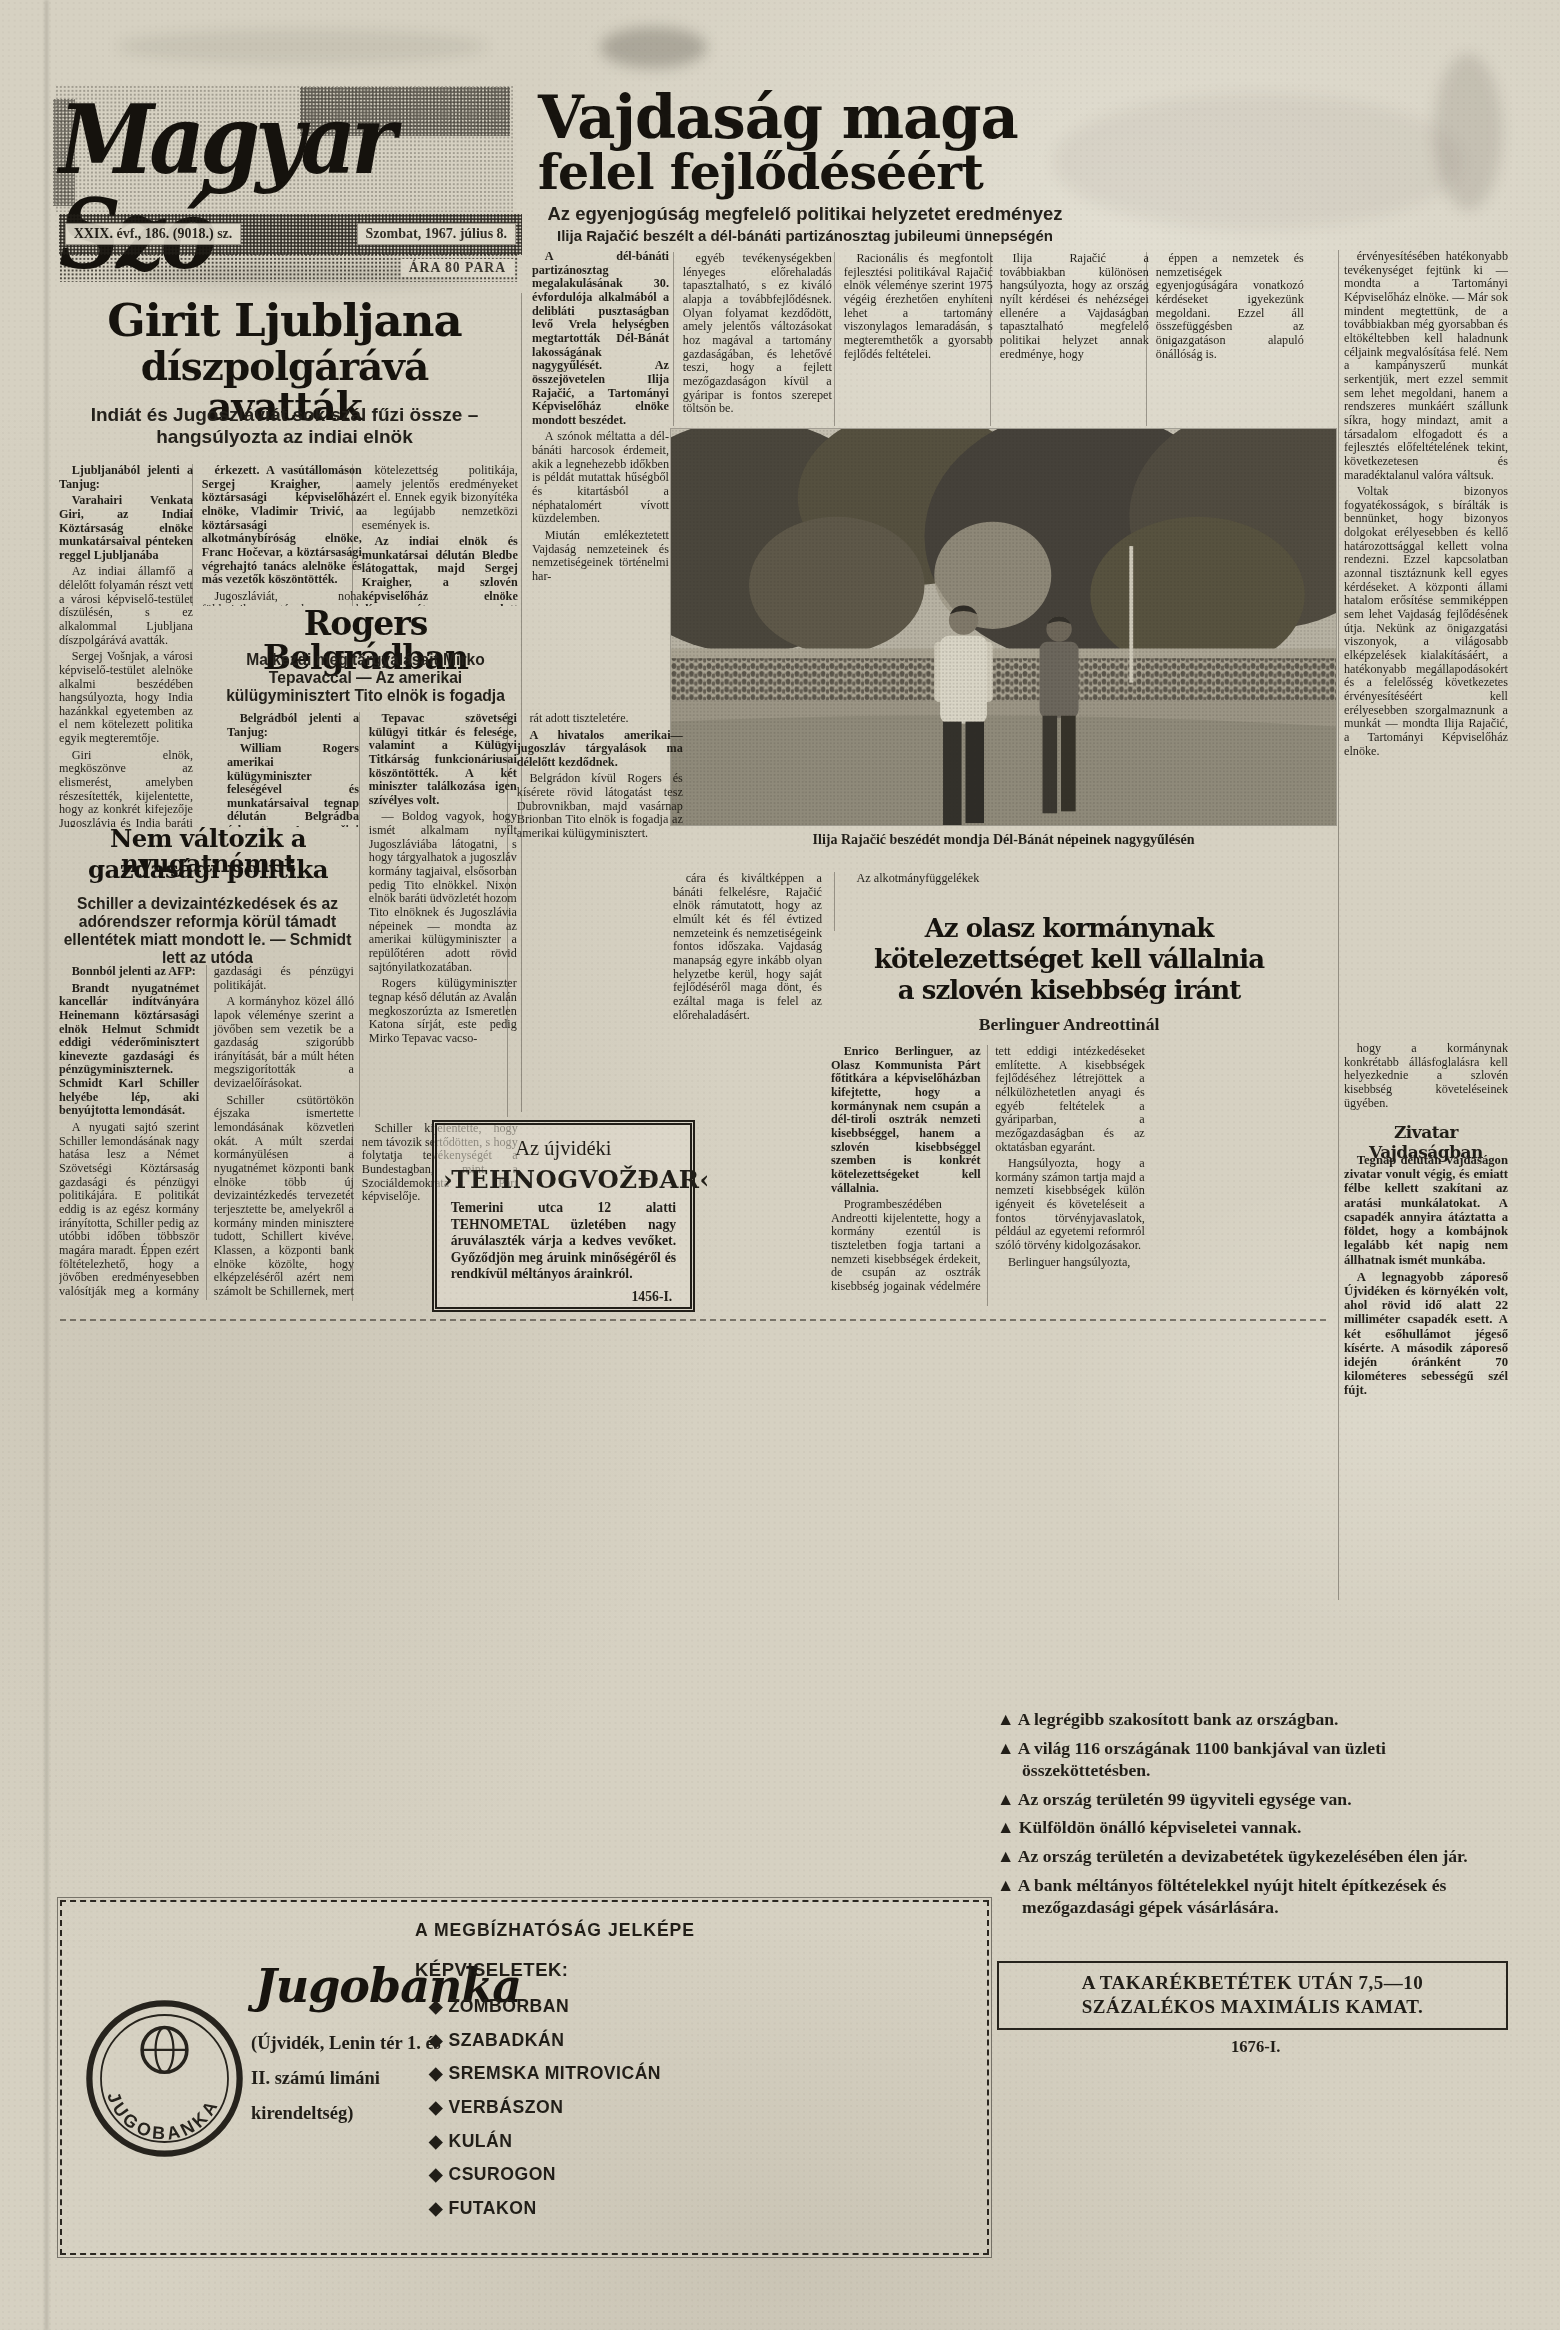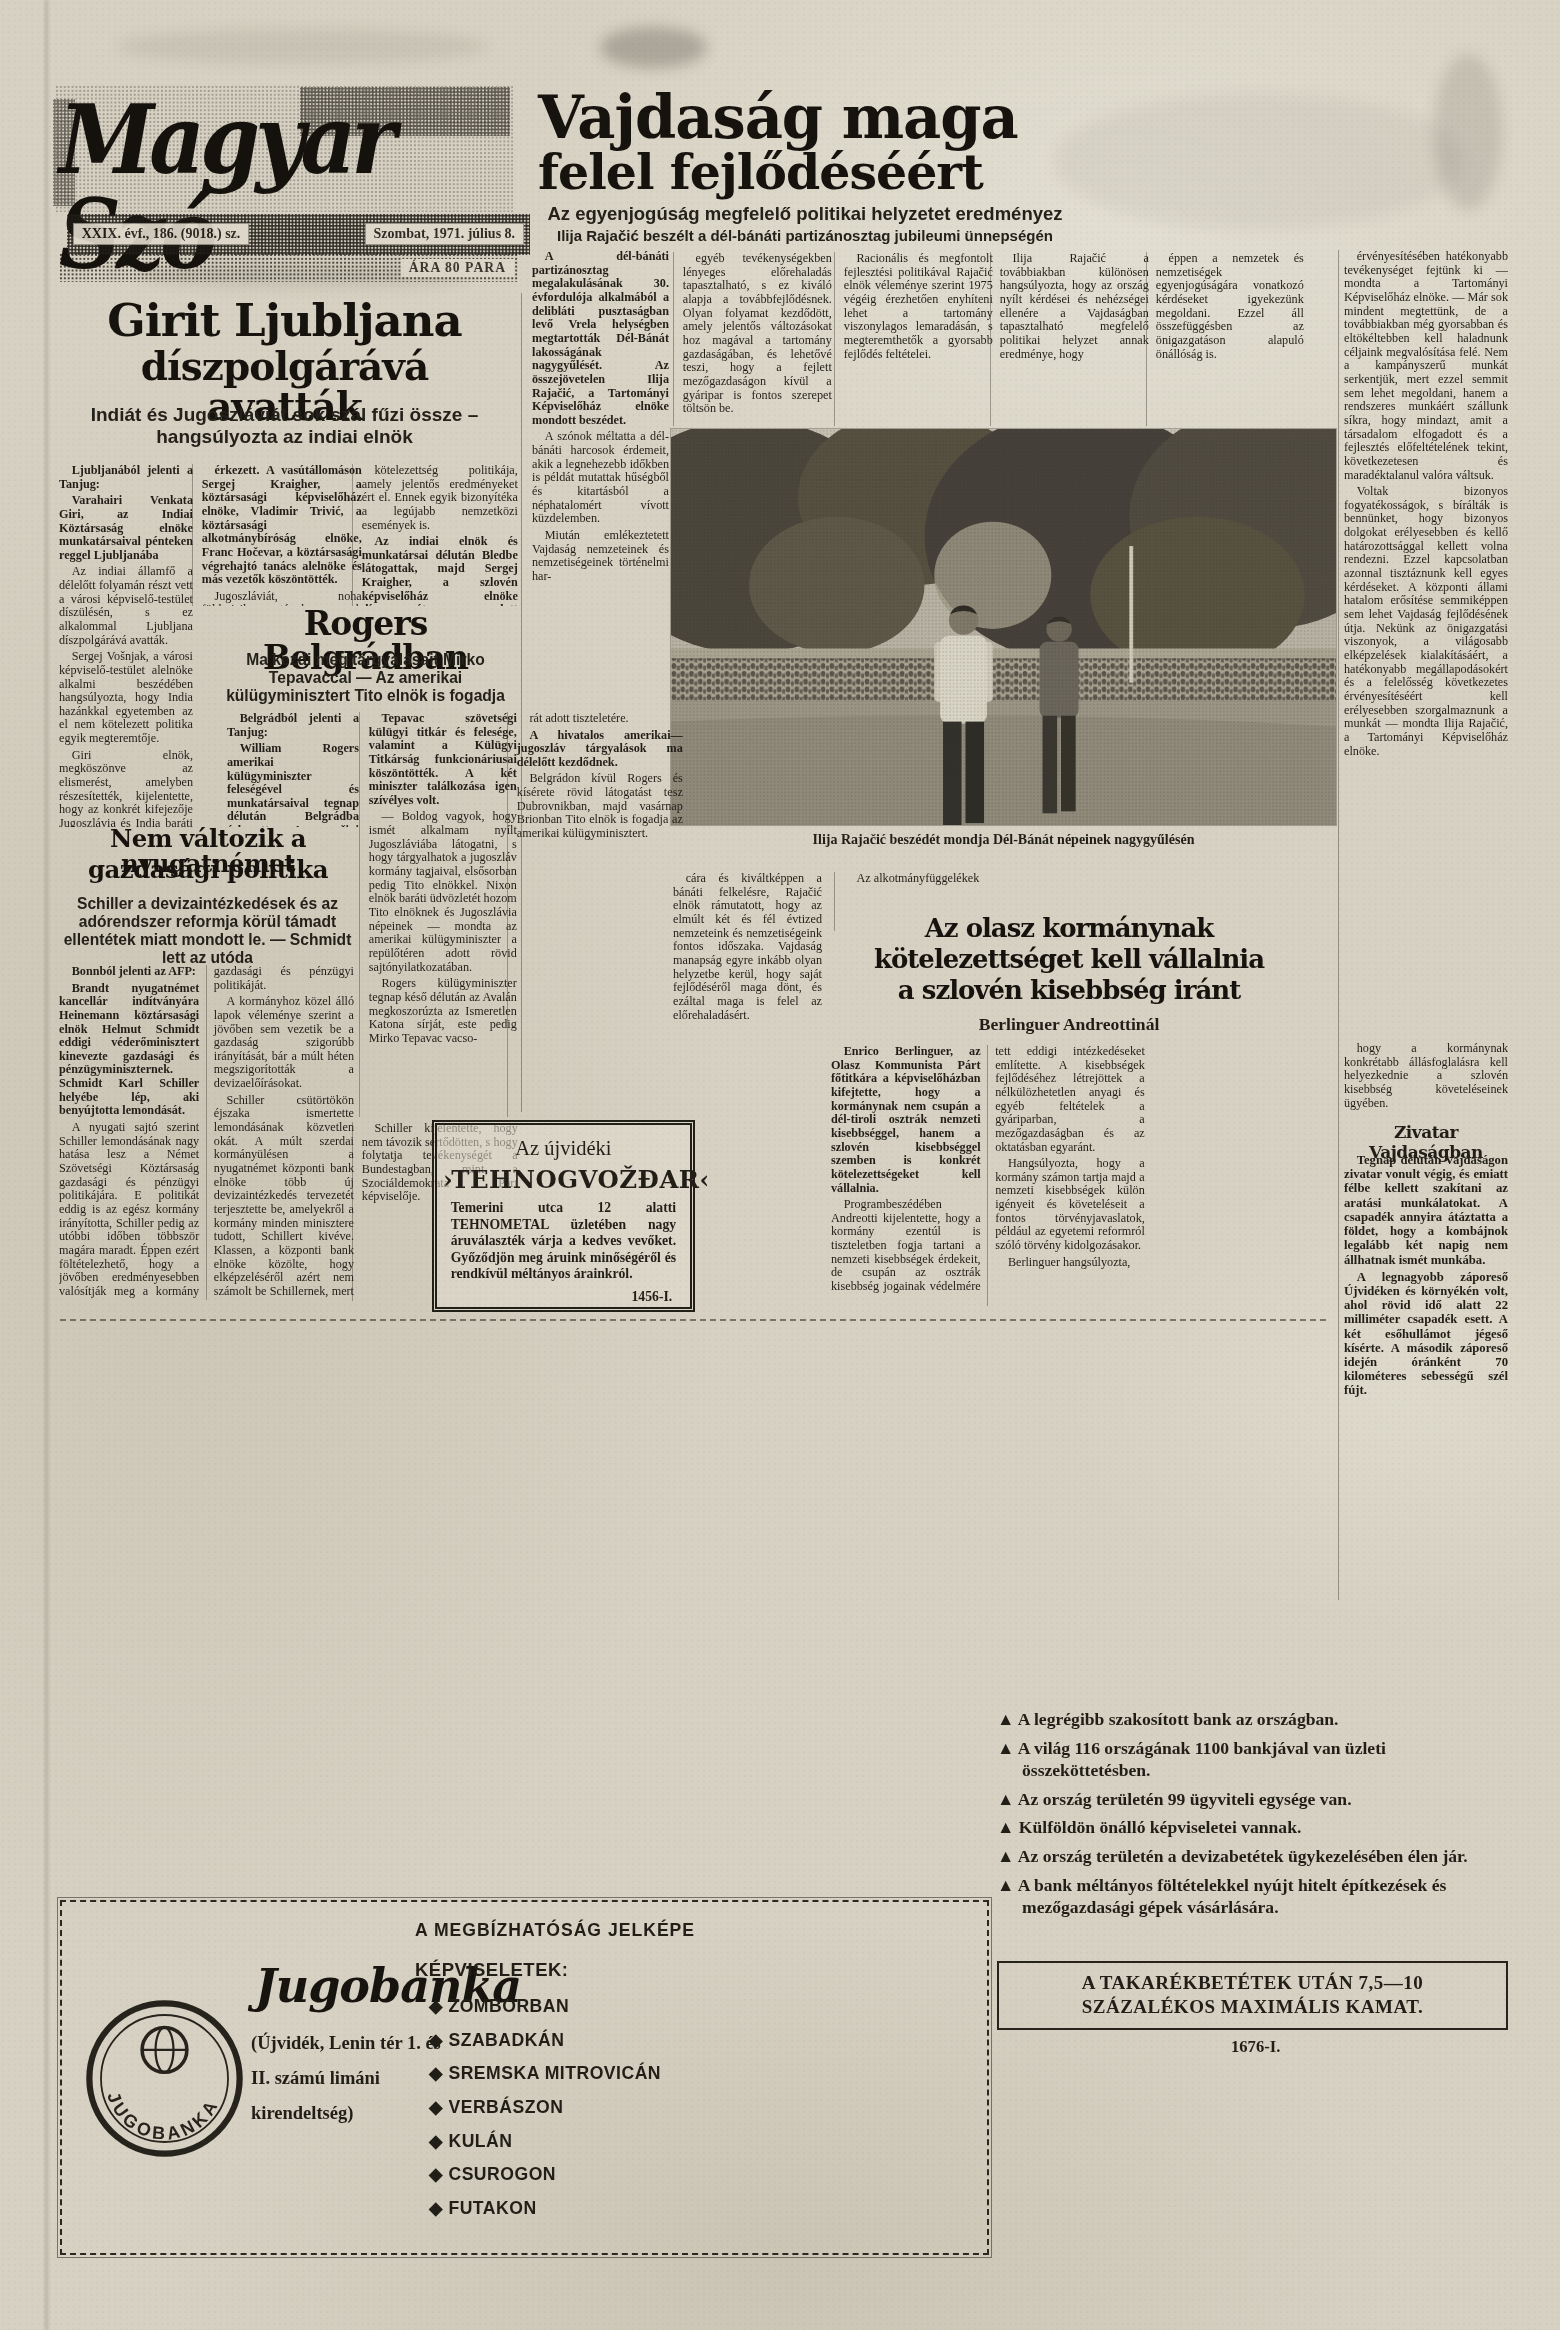--- a/index.html
+++ b/index.html
@@ -85,23 +85,23 @@
   <div class="abs smudge" style="left:1434px;top:54px;width:68px;height:156px;background:rgba(40,36,28,.12);"></div>
   <div class="abs smudge" style="left:1053px;top:93px;width:410px;height:137px;background:rgba(50,45,35,.05);"></div>
   <div class="abs smudge" style="left:137px;top:265px;width:332px;height:21.5px;background:rgba(40,36,28,.10);"></div>
   <div class="abs" style="left:45px;top:0;width:2.9px;height:2331px;background:rgba(50,45,38,.18);filter:blur(1.5px);"></div>
 
   <header class="abs masthead" style="left:59px;top:93px;width:451px;height:191px;">
     <div class="abs halftone" style="left:-3.9px;top:-7.8px;width:458px;height:127px;opacity:.32;"></div>
     <div class="abs halftone dark" style="right:0;top:-5.9px;width:210px;height:49px;opacity:.65;"></div>
     <div class="abs halftone dark" style="left:-5.9px;top:5.9px;width:21.5px;height:107px;opacity:.55;"></div>
     <h1 class="mast-title" style="margin:0;">Magyar Szó</h1>
-    <div class="abs issue-strip halftone dark" style="left:8px;top:121px;width:451px;height:33px;opacity:.92;">
+    <div class="abs issue-strip halftone dark" style="left:0;top:121px;width:451px;height:33px;opacity:.92;">
       <span class="issue-box">XXIX. évf., 186. (9018.) sz.</span>
-      <span class="issue-box">Szombat, 1971. július 8.</span>
+      <span class="issue-box">Szombat, 1967. július 8.</span>
     </div>
     <div class="abs price-row halftone" style="left:0;top:160px;width:451px;height:25px;opacity:.85;">
       <span class="price">ÁRA 80 PARA</span>
     </div>
   </header>
 
   <section>
     <div class="abs hl hl-left" style="left:538px;top:88px;width:683px;font-size:59px;">Vajdaság maga</div>
     <div class="abs hl hl-left" style="left:538px;top:148px;width:683px;font-size:49px;">felel fejlődéséért</div>
     <div class="abs sub" style="left:532px;top:203px;width:546px;font-size:18.5px;">Az egyenjogúság megfelelő politikai helyzetet eredményez</div>

